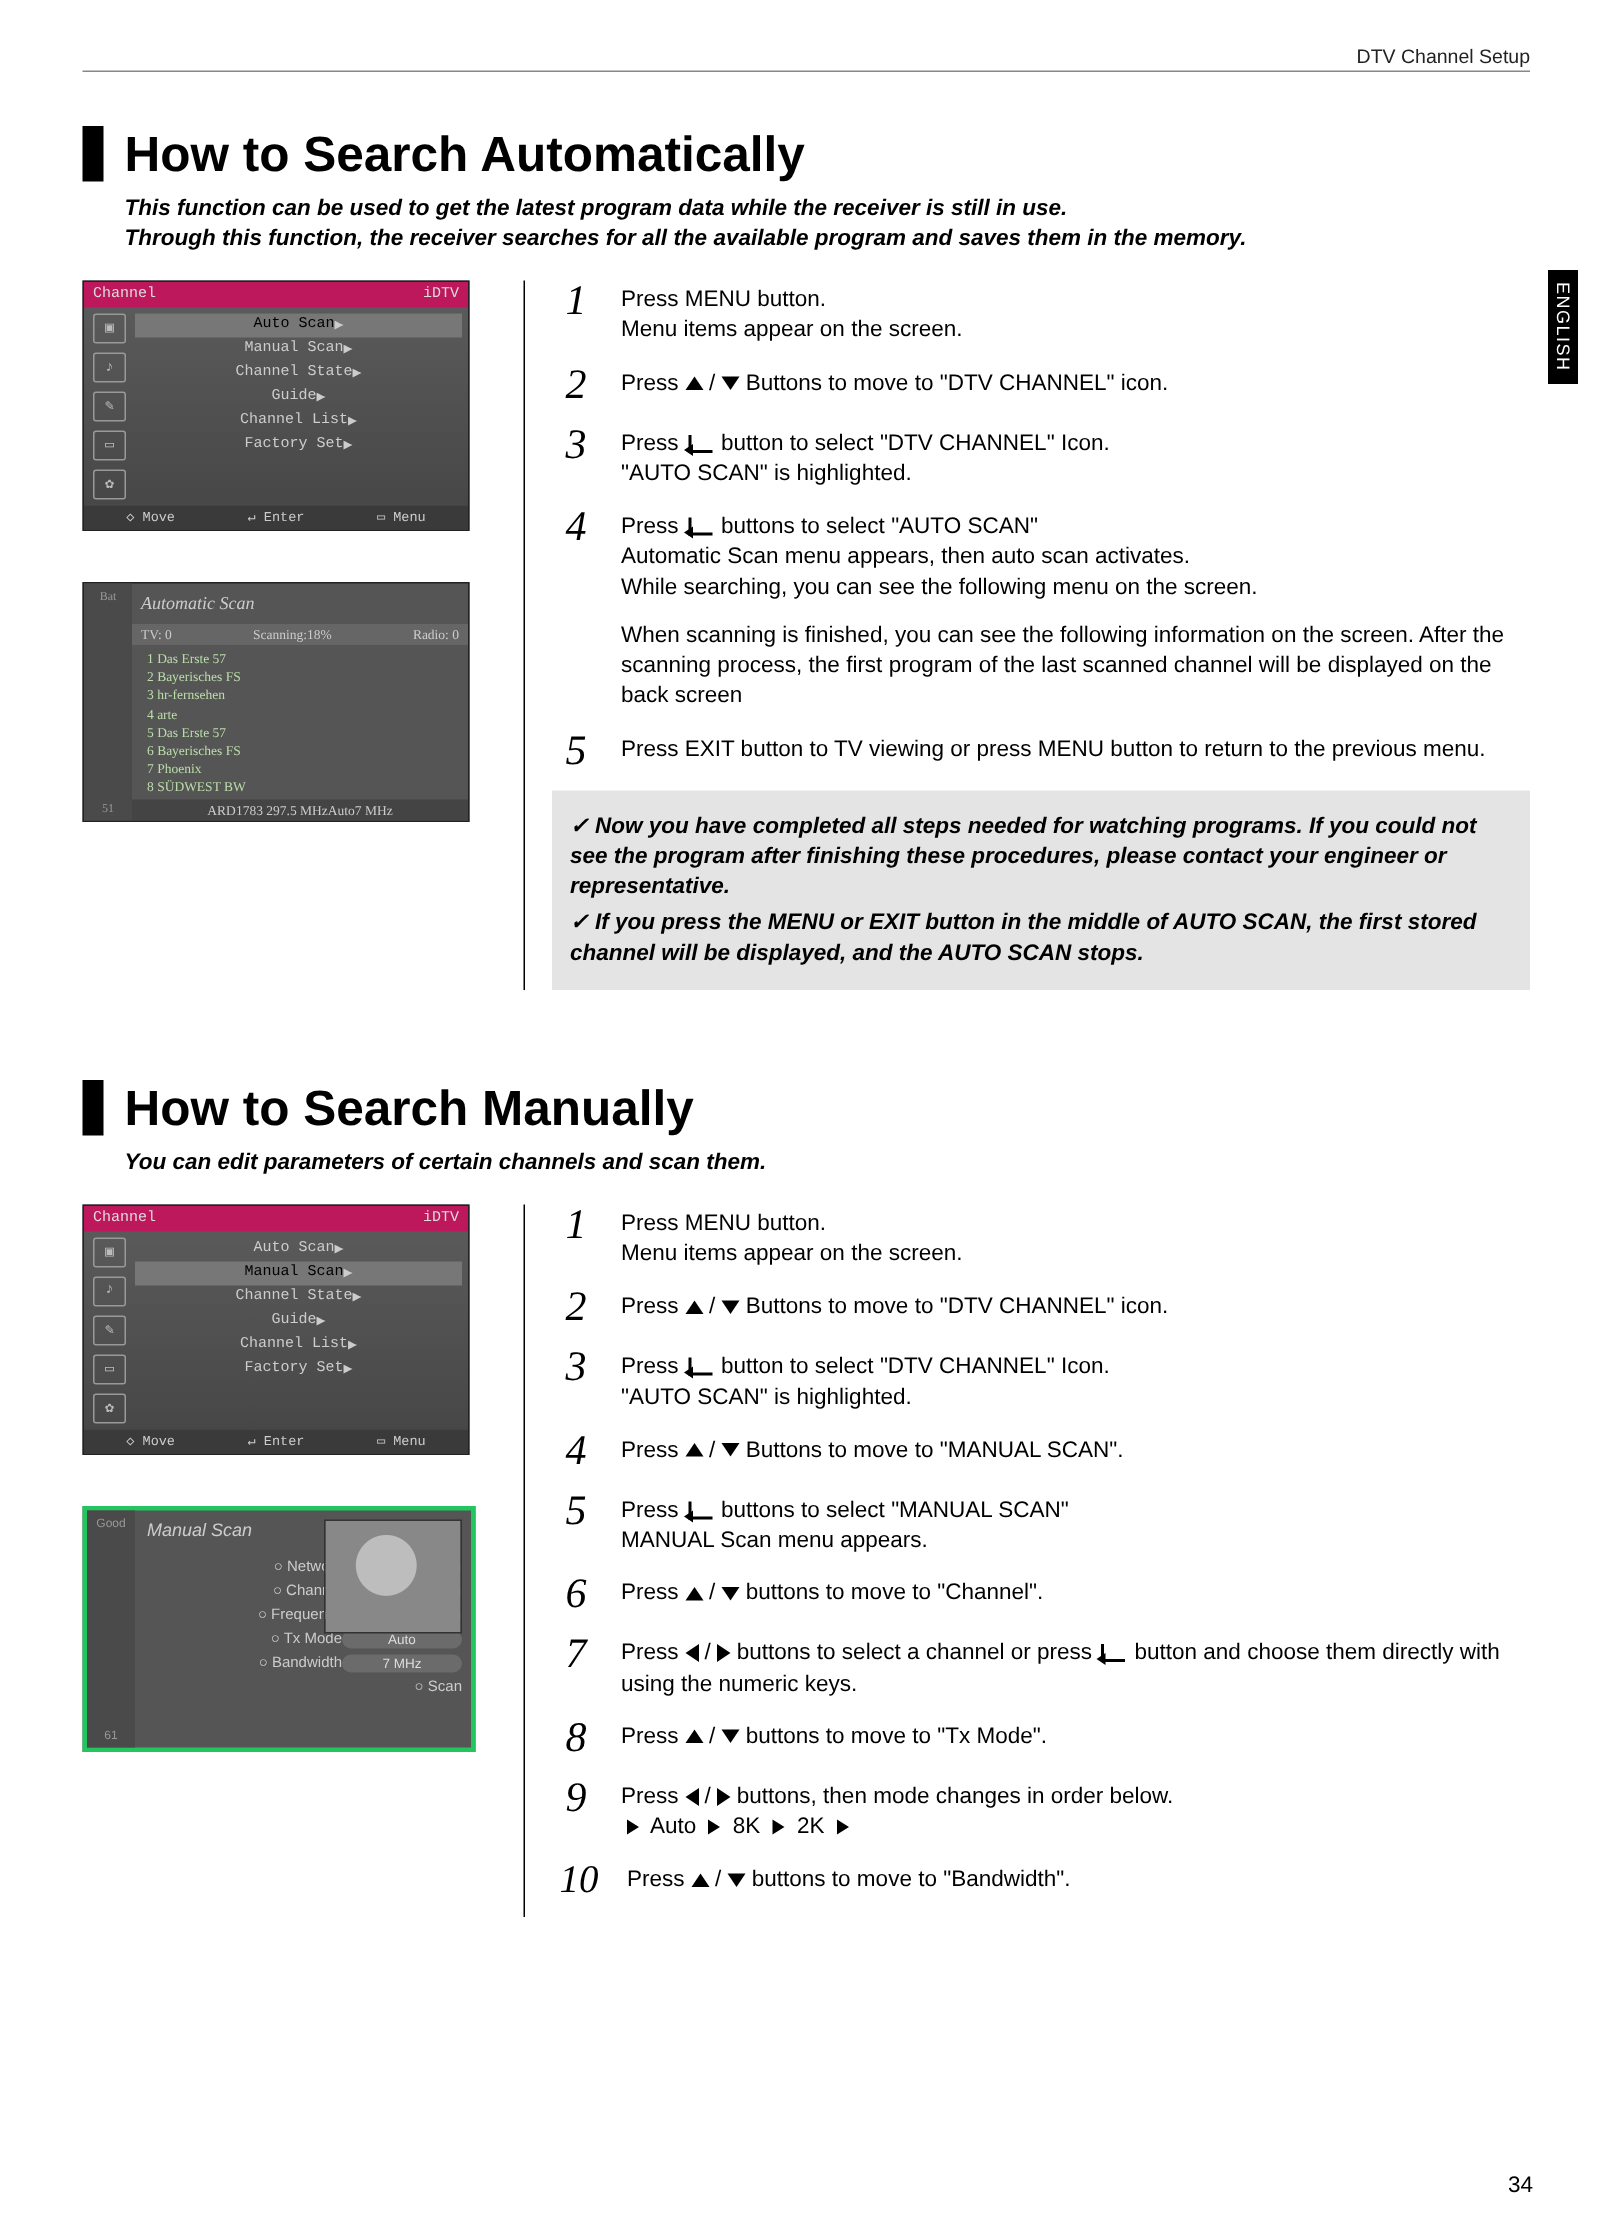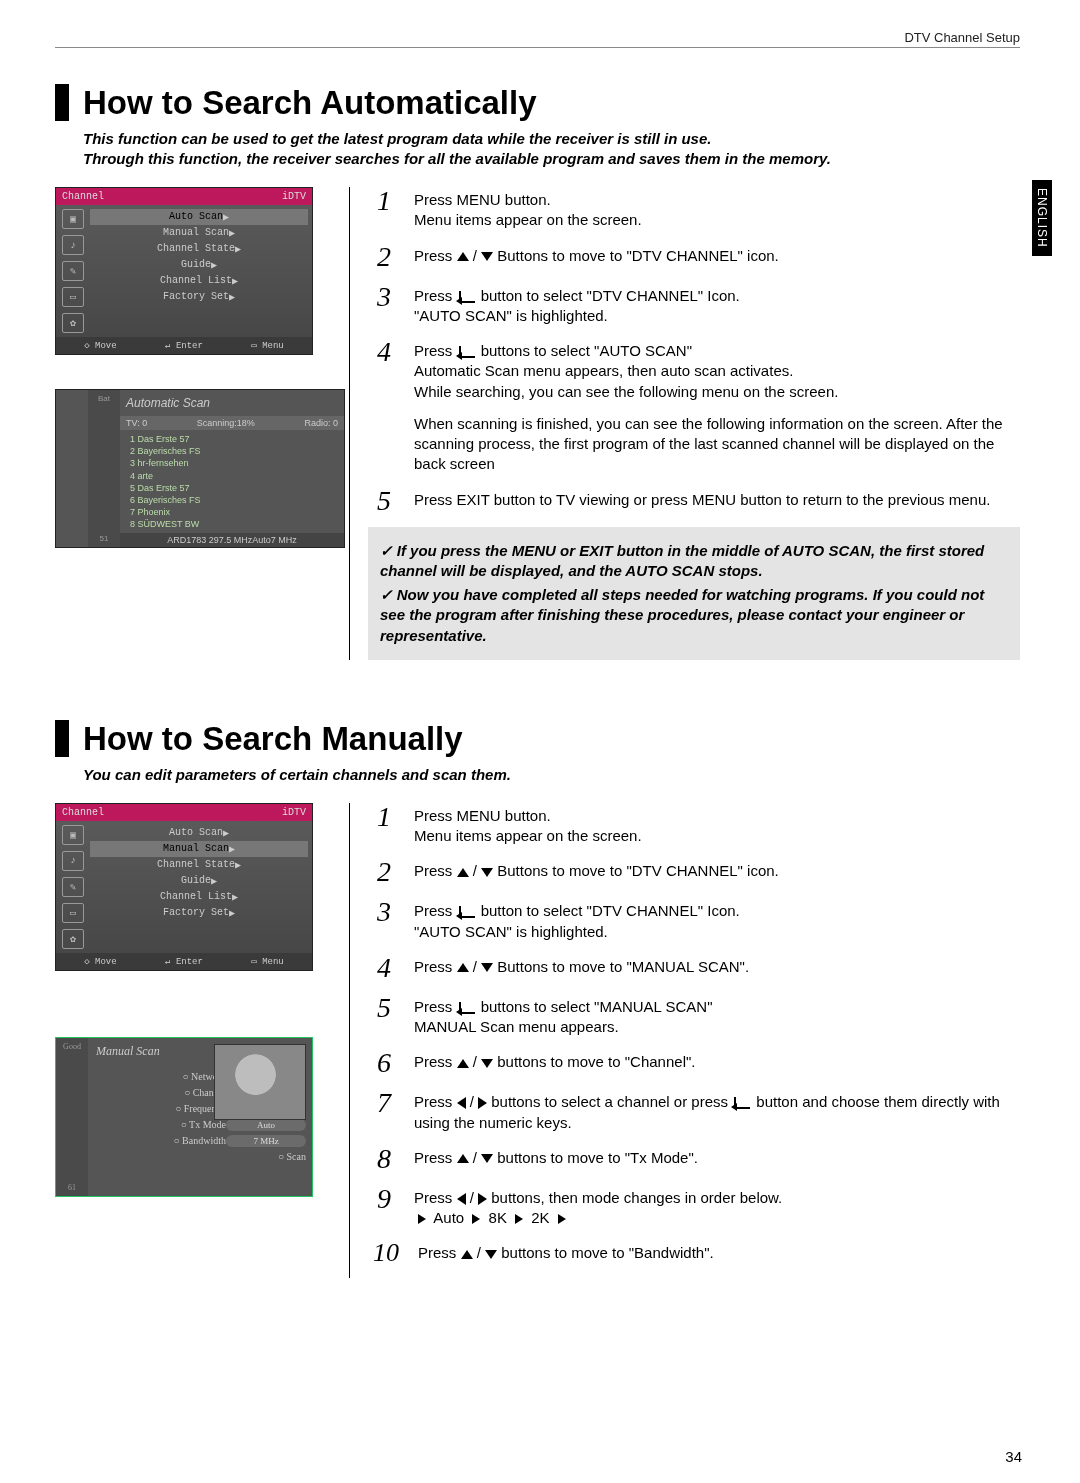--- a/index.html
+++ b/index.html
@@ -131,21 +131,21 @@
   .tvs-foot {
     display:flex;
     justify-content:space-around;
     background:#3a3a3a;
     padding:3px 4px;
     font-size:9px;
     color:#ccc;
   }
   .auto-scan-shot {
     width:256px;border:1px solid #222;background:#555;color:#ccc;
-    font-family:Liberation Sans, sans-serif;font-size:10px;padding-left:32px;
+    font-family:Liberation Serif, serif;font-size:10px;
   }
   .as-head {
     padding:6px;
     font-size:12px;
     font-style: italic;
   }
   .as-bar {
     display:flex;
     justify-content:space-between;
     background:#666;
@@ -171,24 +171,23 @@
   }
   .as-sidecol {
     width:28px;
     background:#4a4a4a;
     display:flex;flex-direction:column;justify-content:space-between;
     padding:4px 2px;
     font-size:8px;color:#999;text-align:center;
   }
   .manual-shot-lower {
     position:relative;
-    width:256px;border:1px solid #22c55e;background:#555;color:#ccc;
-    font-family:Liberation Serif, serif;font-size:10px;
+    width:256px;border:3px solid #22c55e;background:#555;color:#ccc;
+    font-family:Liberation Sans, sans-serif;font-size:10px;
     min-height:150px;
-    margin-top:32px;
   }
   .ms-head{padding:6px 8px;font-size:12px;font-style:italic;}
   .ms-rows{padding:4px 6px 8px 10px;}
   .ms-row{display:flex;justify-content:flex-end;align-items:center;padding:2px 0;}
   .ms-pill{background:#6b6b6b;border-radius:8px;padding:1px 14px;font-size:9px;color:#ddd;min-width:52px;text-align:center;}
   .ms-face{
     position:absolute;top:6px;right:6px;width:90px;height:74px;
     background: radial-gradient(circle at 45% 40%, #bdbdbd 0 30%, #888 31% 100%);
     border:1px solid #333;
   }
@@ -380,22 +379,22 @@
               <span>When scanning is finished, you can see the following information on the screen. After the scanning process, the first program of the last scanned channel will be displayed on the back screen</span>
             </div>
             </div>
 
           <div class="step">
               <div class="step-num">5</div>
             <div class="step-body"><span>Press EXIT button to TV viewing or press MENU button to return to the previous menu.</span></div>
             </div>
 
           <div class="note-box">
+            <p>✓ Now you have completed all steps needed for watching programs. If you could not see the program after finishing these procedures, please contact your engineer or representative.</p>
             <p>✓ If you press the MENU or EXIT button in the middle of AUTO SCAN, the first stored channel will be displayed, and the AUTO SCAN stops.</p>
-            <p>✓ Now you have completed all steps needed for watching programs. If you could not see the program after finishing these procedures, please contact your engineer or representative.</p>
           </div>
         </div>
       </div>
     </div>
   </div>
 
   <div class="section">
     <div class="block-title-row">
       <div class="title-bar"></div>
       <h1 class="block-title">How to Search Manually</h1>

